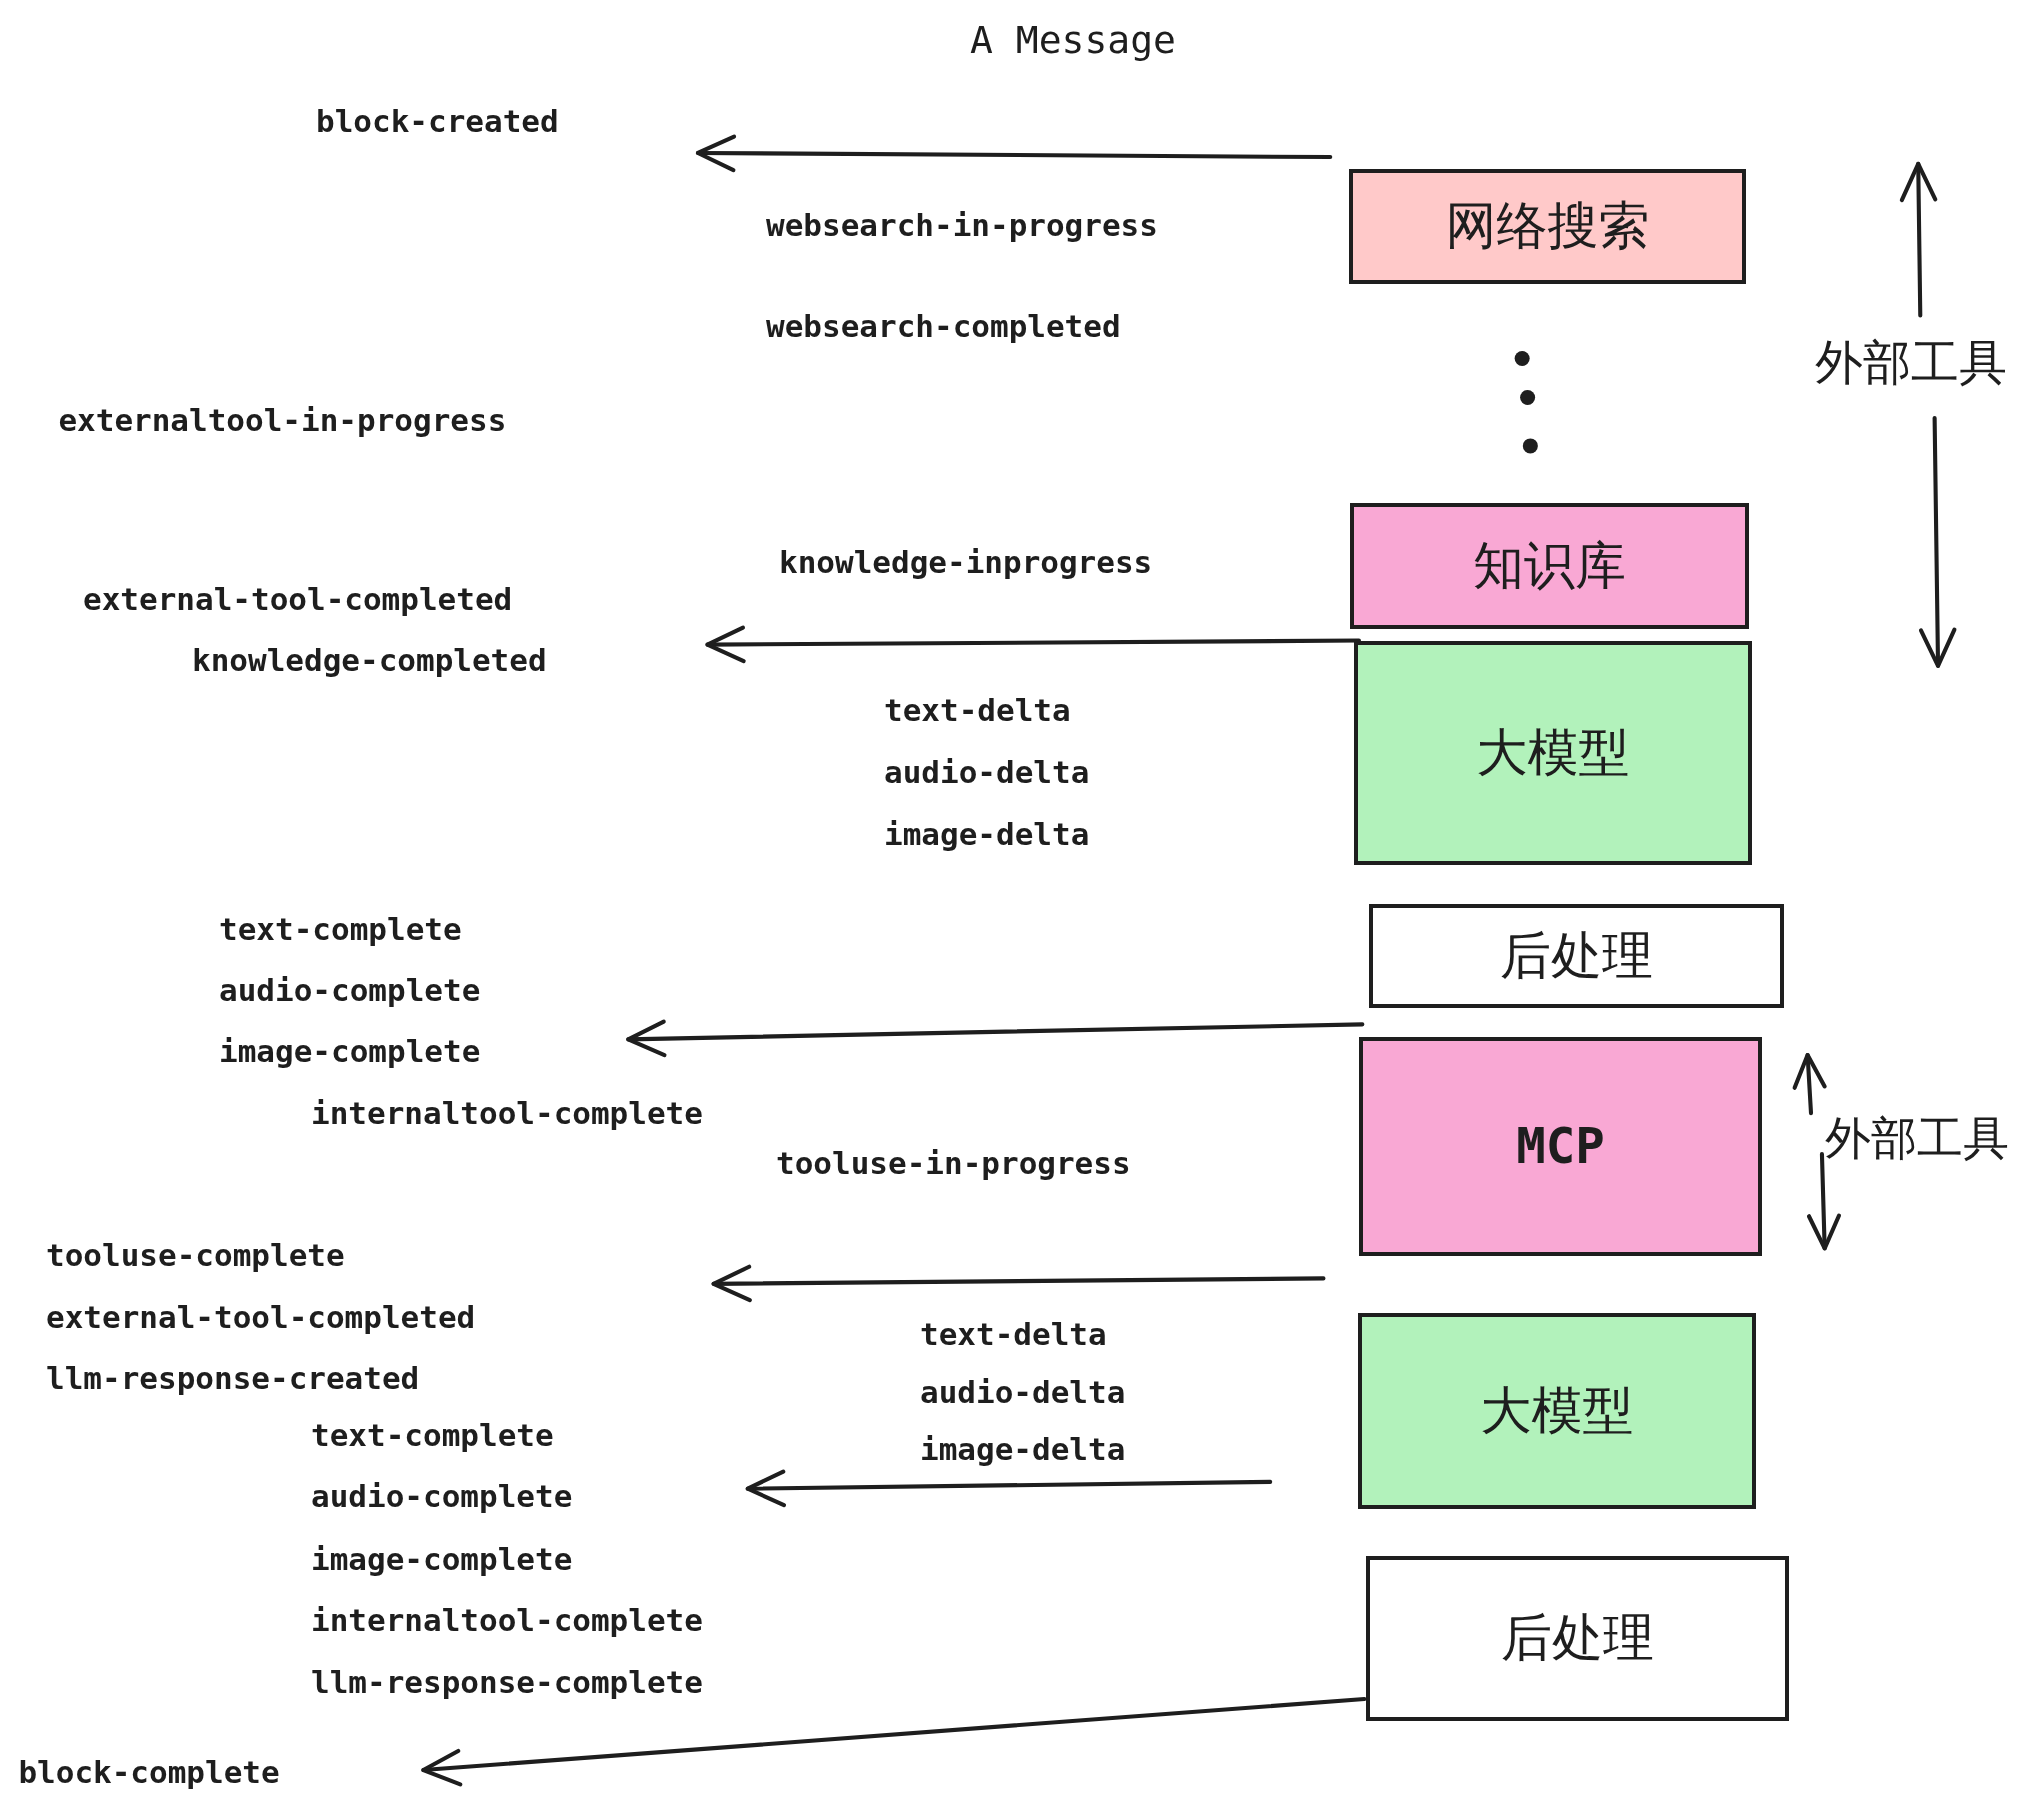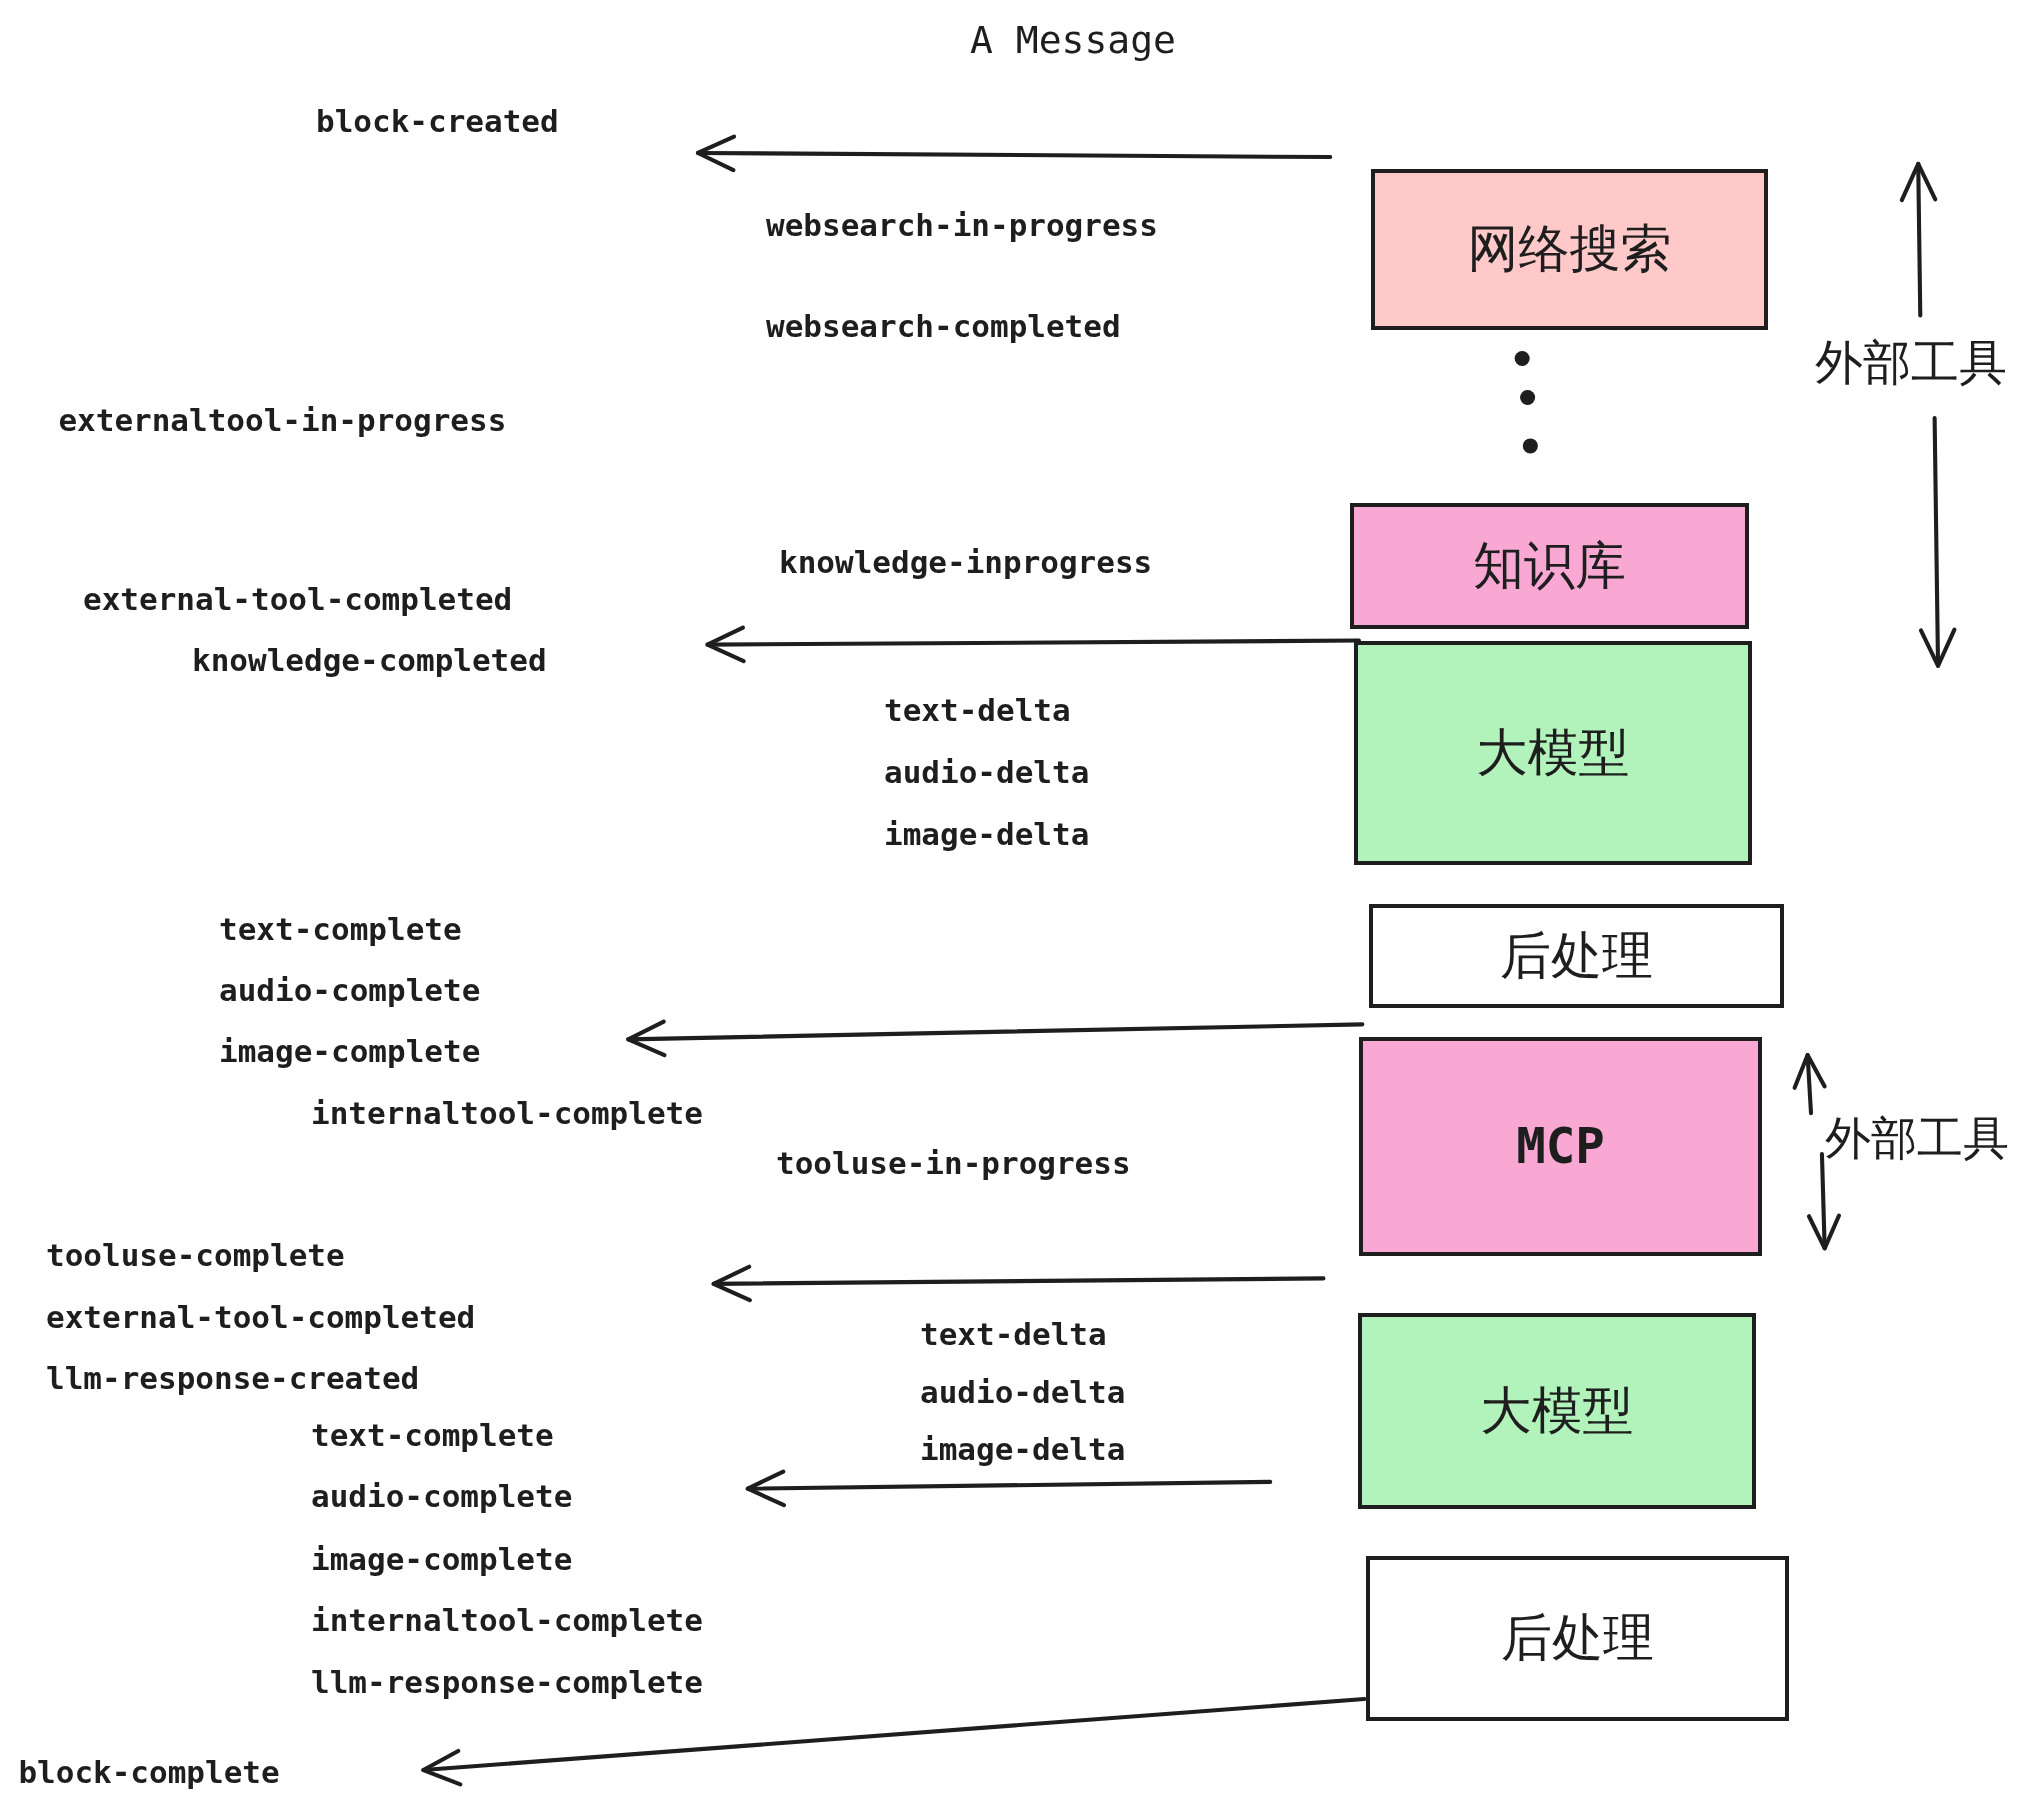--- a/index.html
+++ b/index.html
@@ -92,21 +92,21 @@
   <div class="evt" style="left:311px;top:1405px;">text-complete</div>
   <div class="evt" style="left:311px;top:1466px;">audio-complete</div>
   <div class="evt" style="left:311px;top:1529px;">image-complete</div>
   <div class="evt" style="left:311px;top:1590px;">internaltool-complete</div>
   <div class="evt" style="left:311px;top:1652px;">llm-response-complete</div>
   <div class="evt" style="left:18.4px;top:1742px;">block-complete</div>
   <div class="evt" style="left:920px;top:1304px;">text-delta</div>
   <div class="evt" style="left:920px;top:1362px;">audio-delta</div>
   <div class="evt" style="left:920px;top:1419px;">image-delta</div>
 
-  <div class="box" style="left: 1349px; top: 169px; width: 397px; height: 161px; background: rgb(255, 201, 201); margin-left: 22px;">网络搜索</div>
+  <div class="box" style="left: 1349px; top: 169px; width: 397px; height: 115px; background: rgb(255, 201, 201);">网络搜索</div>
   <div class="box" style="left: 1350px; top: 503px; width: 399px; height: 126px; background: #f9a8d4;">知识库</div>
   <div class="box" style="left: 1354px; top: 641px; width: 398px; height: 224px; background: rgb(178, 242, 187);">大模型</div>
   <div class="box" style="left: 1369px; top: 904px; width: 415px; height: 104px; background: rgb(255, 255, 255);">后处理</div>
   <div class="box mono" style="left: 1359px; top: 1037px; width: 403px; height: 219px; background: #f9a8d4;">MCP</div>
   <div class="box" style="left: 1358px; top: 1313px; width: 398px; height: 196px; background: rgb(178, 242, 187);">大模型</div>
   <div class="box" style="left: 1366px; top: 1556px; width: 423px; height: 165px; background: rgb(255, 255, 255);">后处理</div>
 
   <div class="side-label" style="left:1815px;top:337px;">外部工具</div>
   <div class="side-label" style="left:1825px;top:1113px;font-size:46px;">外部工具</div>
 

